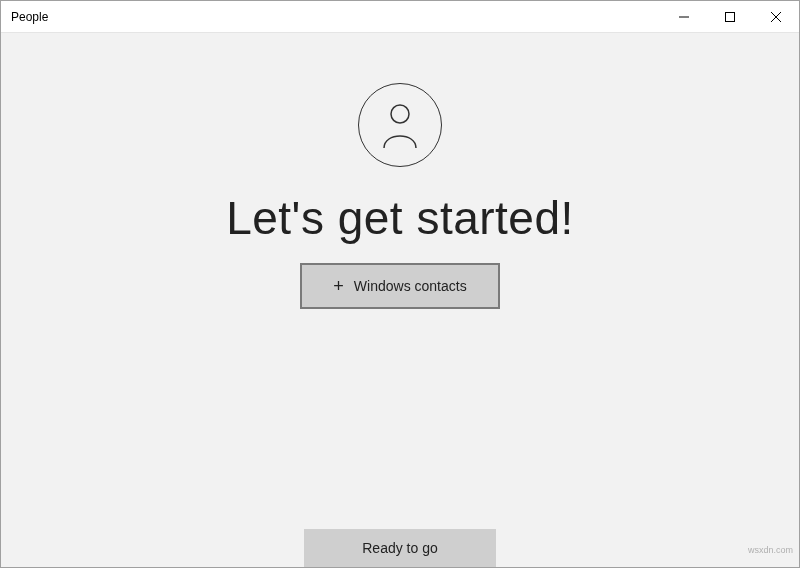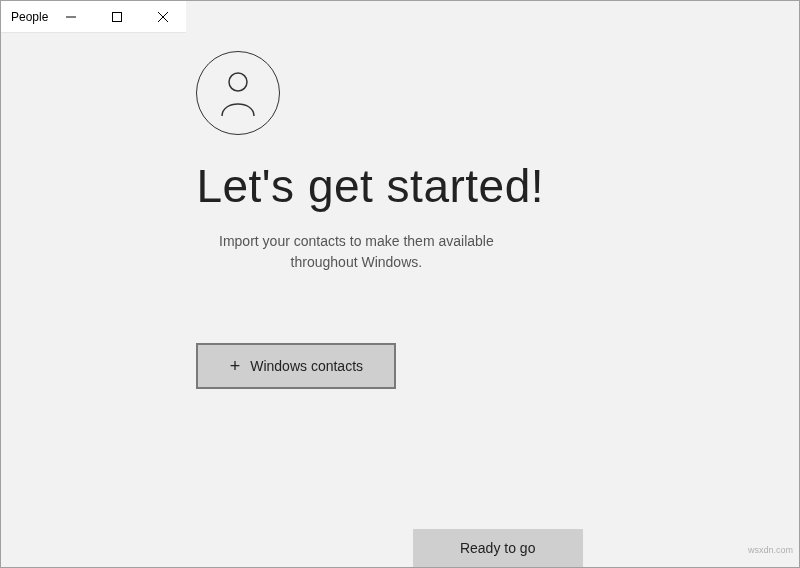--- a/index.html
+++ b/index.html
@@ -12,21 +12,21 @@
       width: 800px;
       height: 568px;
       background: #fff;
       overflow: hidden;
     }
     .window {
       width: 100%;
       height: 100%;
       border: 1px solid #a0a0a0;
       display: flex;
-      flex-direction: row;
+      flex-direction: column;
       background: #f2f2f2;
     }
     .titlebar {
       height: 32px;
       background: #ffffff;
       display: flex;
       align-items: center;
       padding-left: 10px;
       font-size: 12px;
       color: #000;
@@ -54,24 +54,24 @@
       width: 10px;
       height: 10px;
       stroke: #000;
       stroke-width: 1;
       fill: none;
     }
     .content {
       flex: 1;
       display: flex;
       flex-direction: column;
+      align-items: center;
       padding-top: 50px;
       background: #f2f2f2;
       position: relative;
-      margin-left: 10px;
     }
     .person-icon-wrap {
       width: 84px;
       height: 84px;
       border: 1.5px solid #333;
       border-radius: 50%;
       display: flex;
       align-items: center;
       justify-content: center;
       margin-bottom: 24px;
@@ -112,21 +112,21 @@
       cursor: pointer;
       font-family: inherit;
       margin-bottom: 50px;
     }
     .import-btn .plus {
       font-size: 18px;
       font-weight: 300;
       line-height: 1;
     }
     .ready-btn {
-      width: 170px;
+      width: 192px;
       height: 38px;
       background: #cfcfcf;
       border: none;
       display: flex;
       align-items: center;
       justify-content: center;
       font-size: 14px;
       color: #222;
       cursor: pointer;
       font-family: inherit;
@@ -172,24 +172,20 @@
   <div class="content">
     <div class="person-icon-wrap">
       <svg viewBox="0 0 40 46">
         <circle cx="20" cy="12" r="9"></circle>
         <path d="M4 46 C4 30, 36 30, 36 46"></path>
       </svg>
     </div>
 
     <h1 class="heading">Let's get started!</h1>
 
-    <p class="subtext">
-      <span>Import your contacts to make them available</span><br>
-      <span>throughout Windows.</span>
-    </p>
 
     <button class="import-btn">
       <span class="plus">+</span>
       <span>Windows contacts</span>
     </button>
 
     <button class="ready-btn">
       <span>Ready to go</span>
     </button>
 

